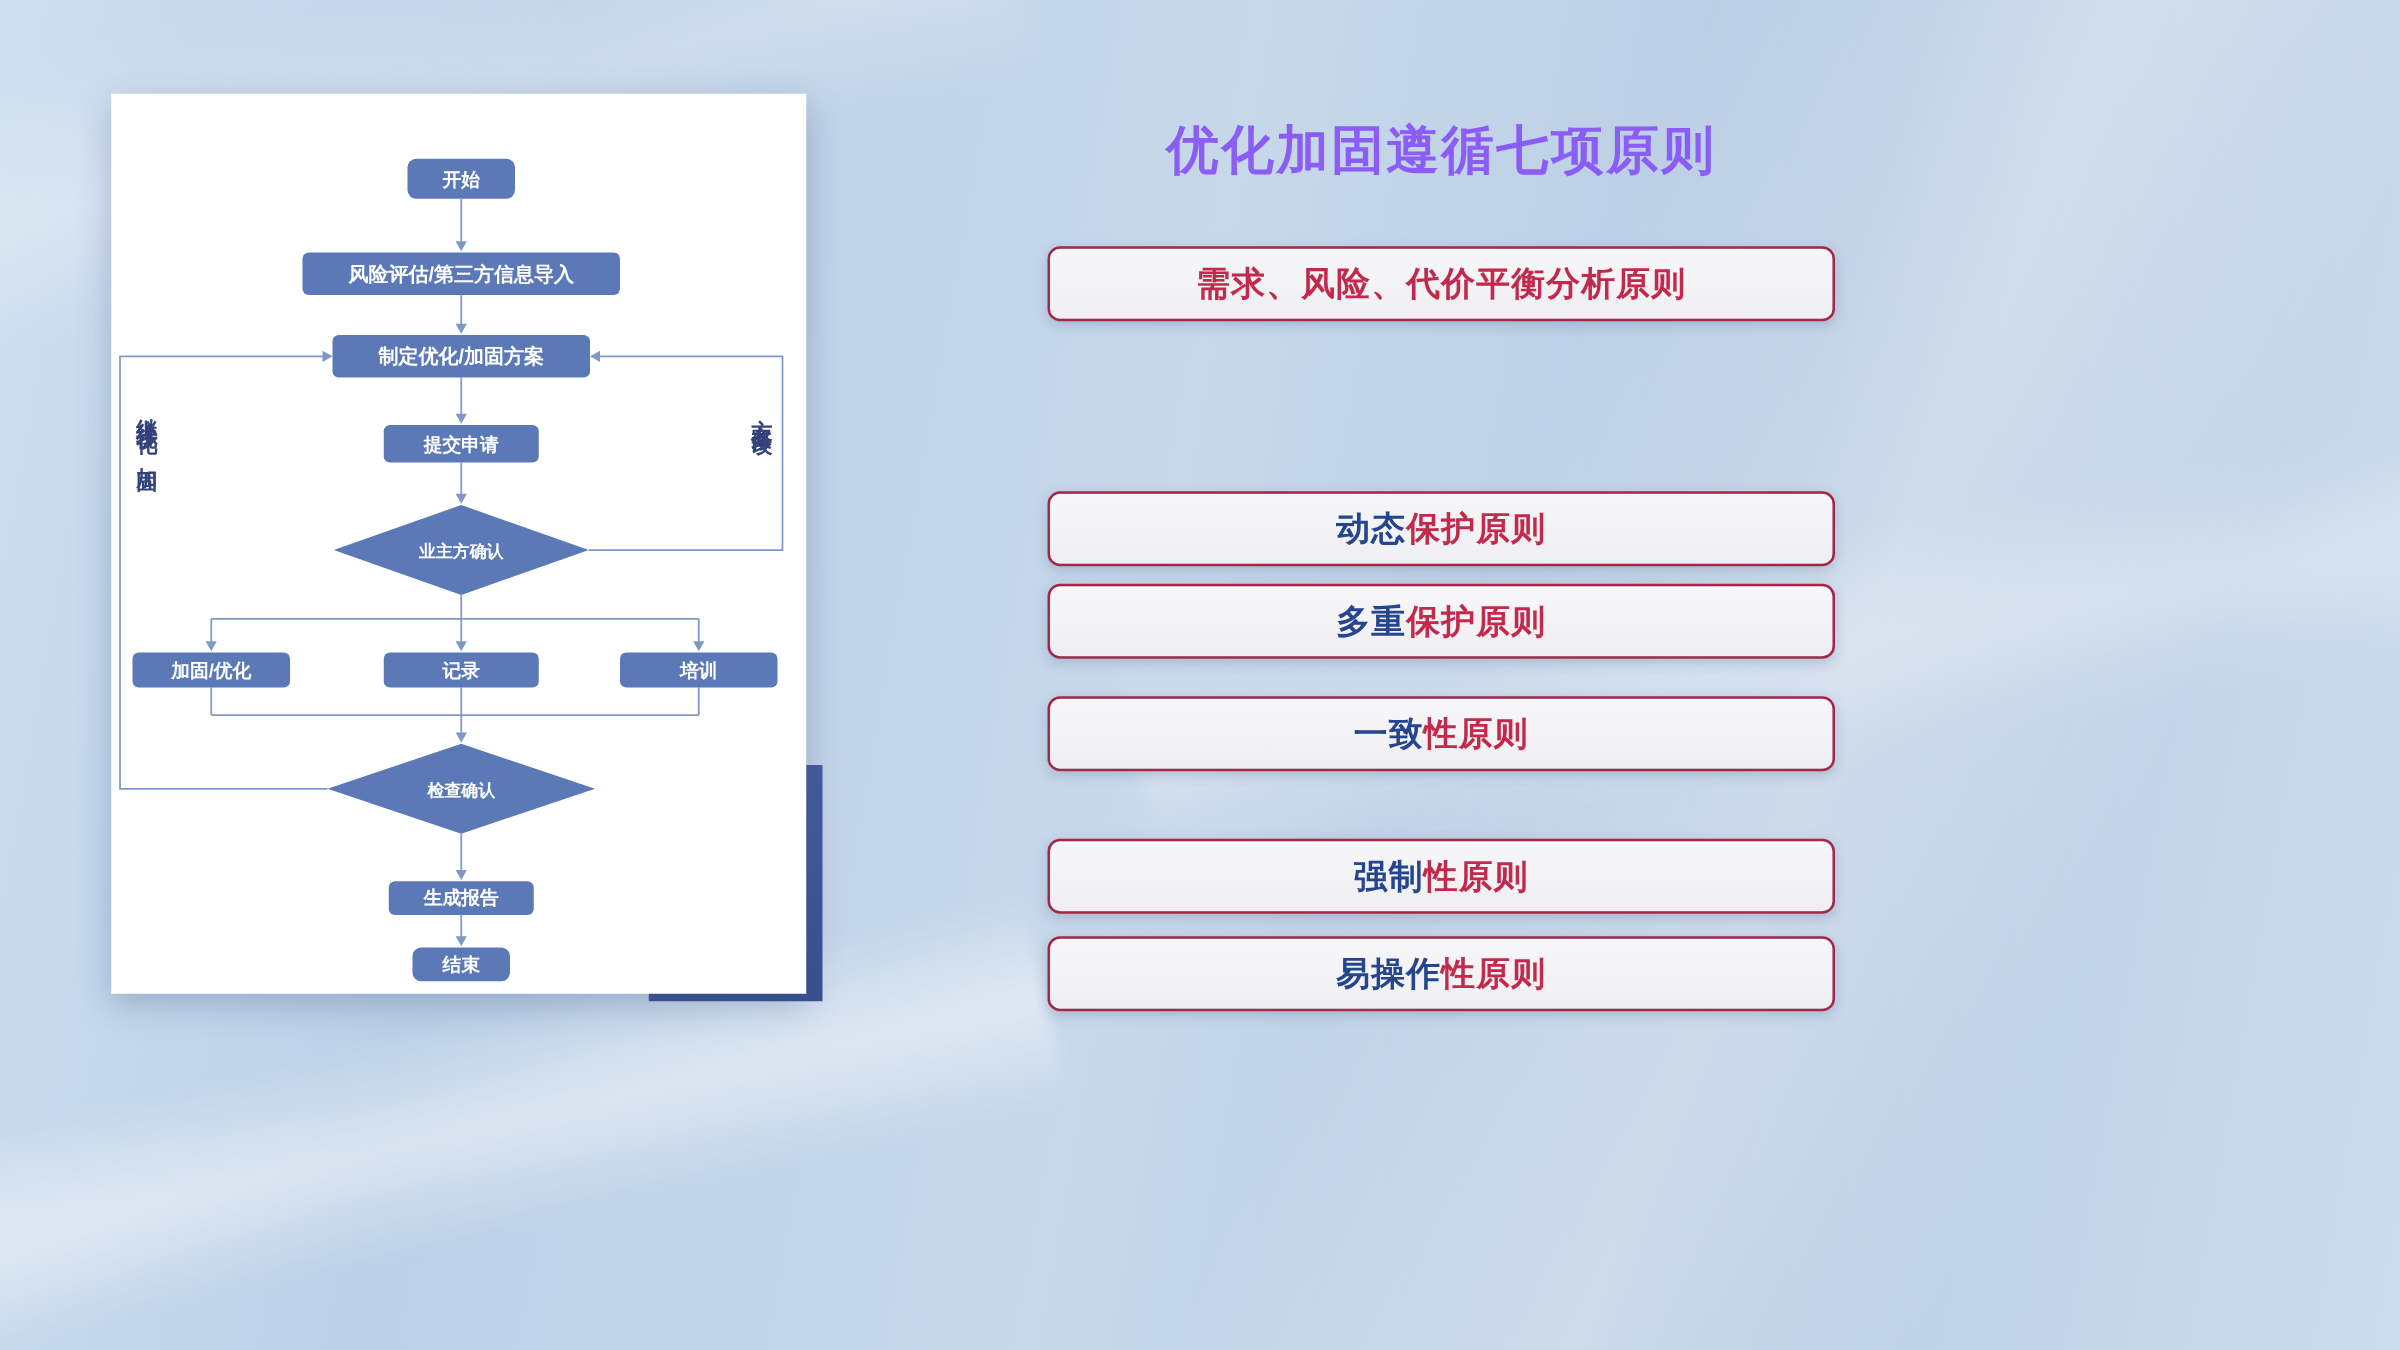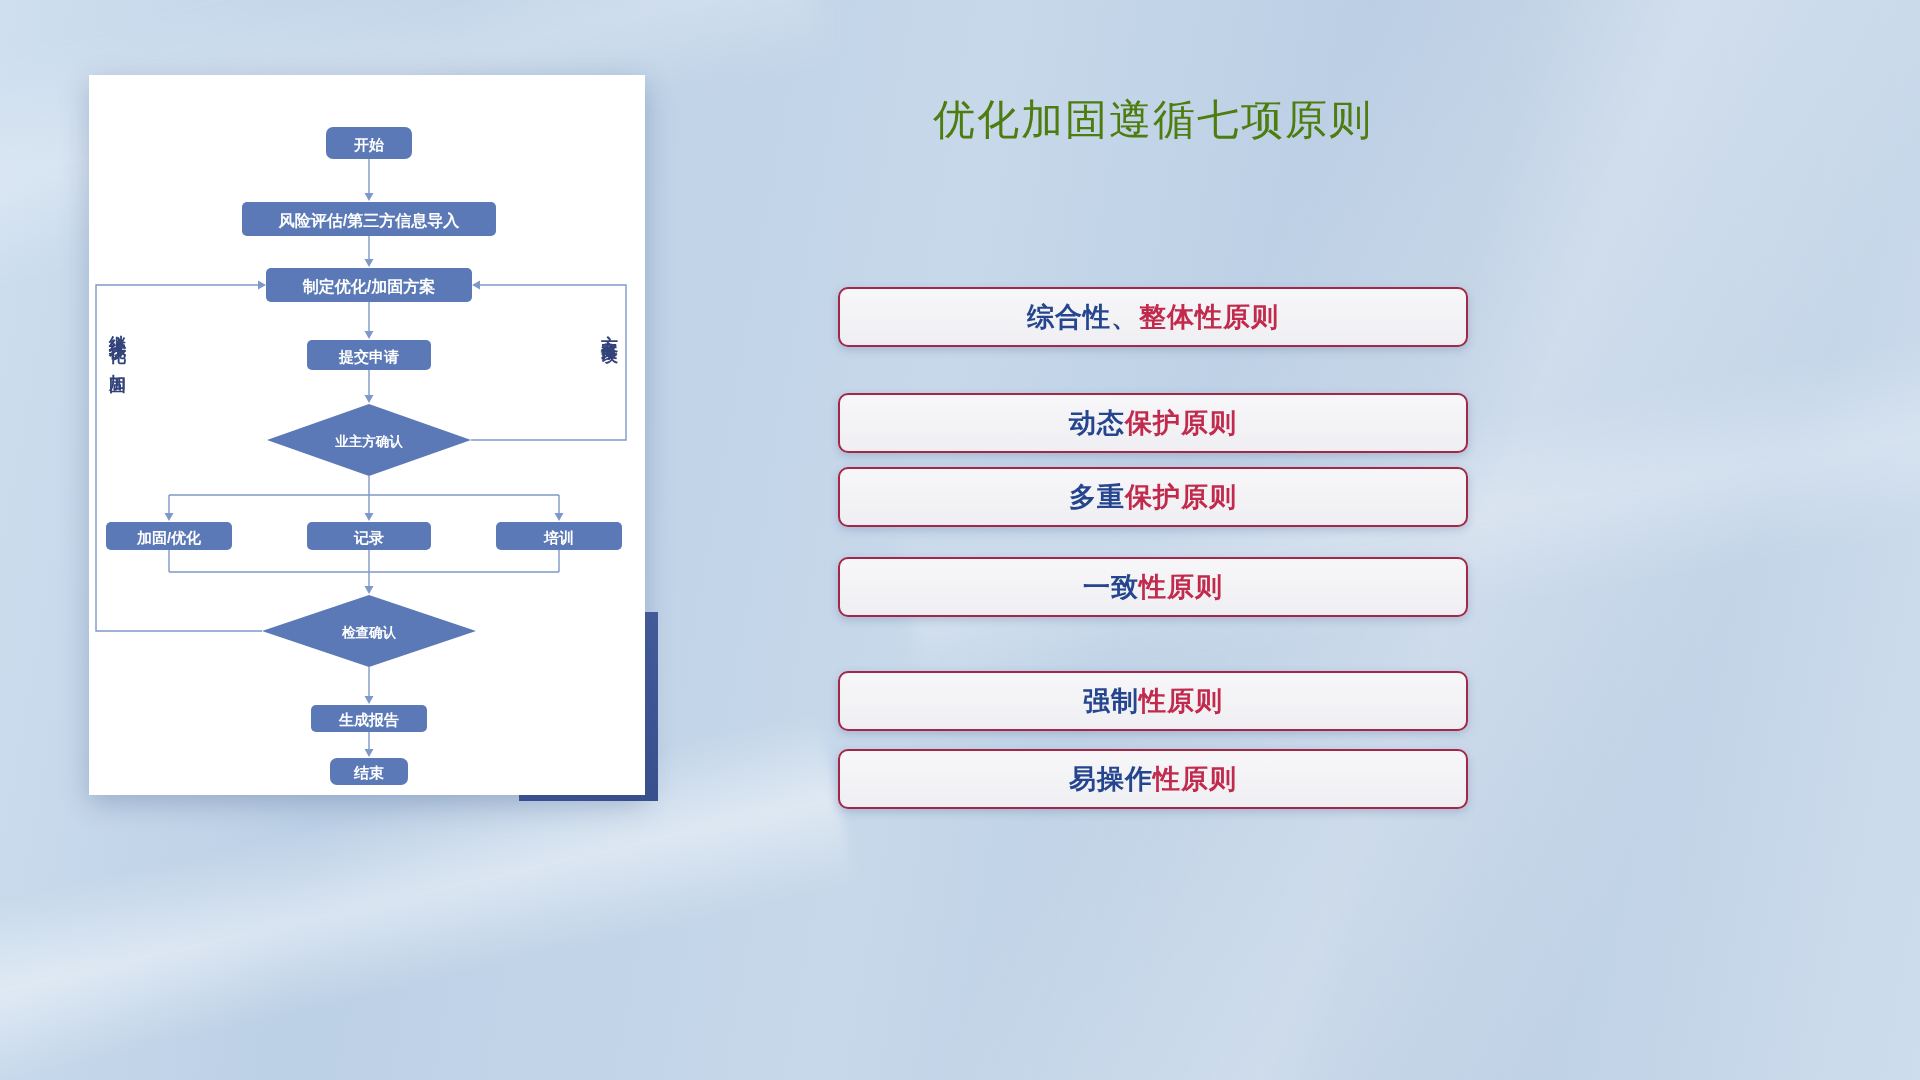--- a/index.html
+++ b/index.html
@@ -53,22 +53,22 @@
   .loop-label {
     position:absolute; writing-mode:vertical-rl; text-orientation:upright;
     font-weight:700; color:#33437a; font-size:17px; letter-spacing:4px; line-height:1;
   }
   .loop-label.left  { left:20px;  top:246px; }
   .loop-label.right { left:512px; top:247px; }
 
   
   .panel-title {
     position:absolute; left:788px; top:92px; width:730px;
-    text-align:center; font-size:42px; font-weight:400;
-    color:#4d7c0f; letter-spacing:2px;
+    text-align:center; font-size:42px; font-weight:700;
+    color:#8b5cf6; letter-spacing:2px;
   }
   .principles { position:absolute; left:838px; top:197px; width:630px; height:600px; }
   .principle {
     position:absolute; left:0; width:630px; height:60px;
     border:2px solid #a32746; border-radius:10px;
     background: linear-gradient(180deg, #f7f6f8 0%, #efeef2 100%);
     box-shadow: 0 3px 9px rgba(70,90,140,0.25);
     display:flex; align-items:center; justify-content:center;
     font-size:27px; font-weight:600; letter-spacing:1px;
   }
@@ -160,23 +160,23 @@
       </g>
     </svg>
 
     <div class="loop-label left">继续优化/加固</div>
     <div class="loop-label right">方案修改</div>
   </div>
 
   <div class="panel-title">优化加固遵循七项原则</div>
 
   <div class="principles">
-    <div class="principle" style="top:90px">
-      <span class="navy">综合性、</span>
-        <span class="red">整体性原则</span>
+    <div class="principle" style="top:0px">
+      <span class="navy"></span>
+        <span class="red">需求、风险、代价平衡分析原则</span>
     </div>
     <div class="principle" style="top:196px">
       <span class="navy">动态</span>
         <span class="red">保护原则</span>
     </div>
     <div class="principle" style="top:270px">
       <span class="navy">多重</span>
         <span class="red">保护原则</span>
     </div>
     <div class="principle" style="top:360px">

